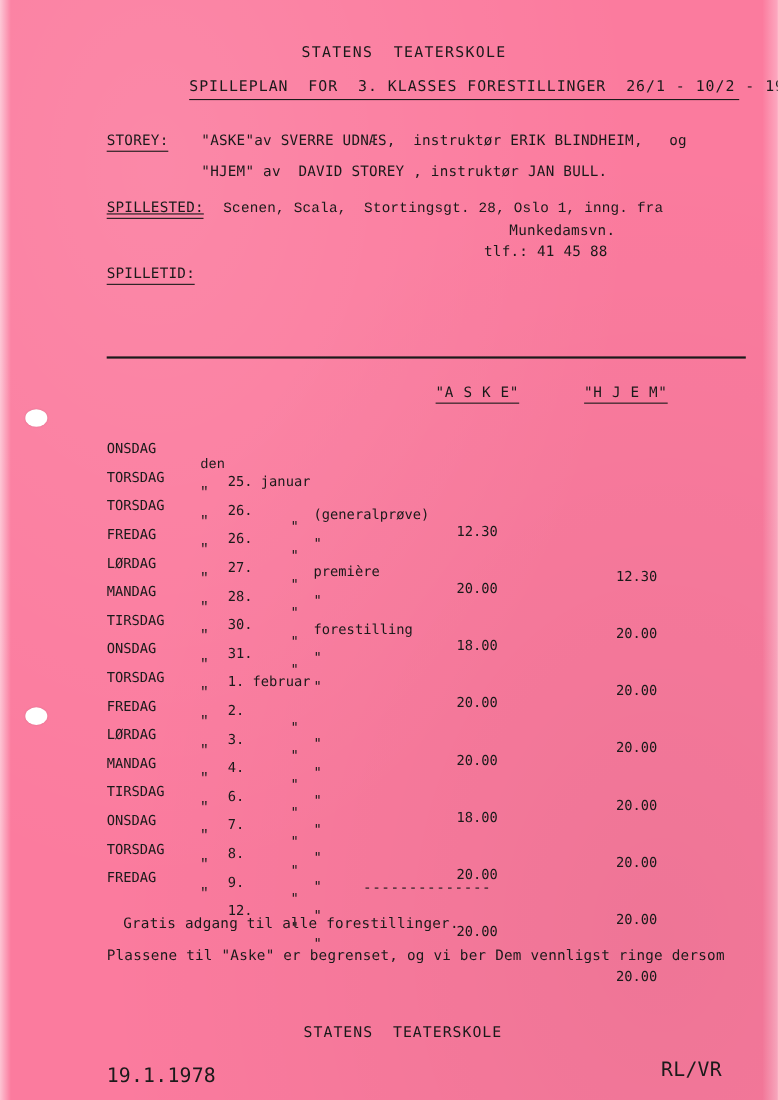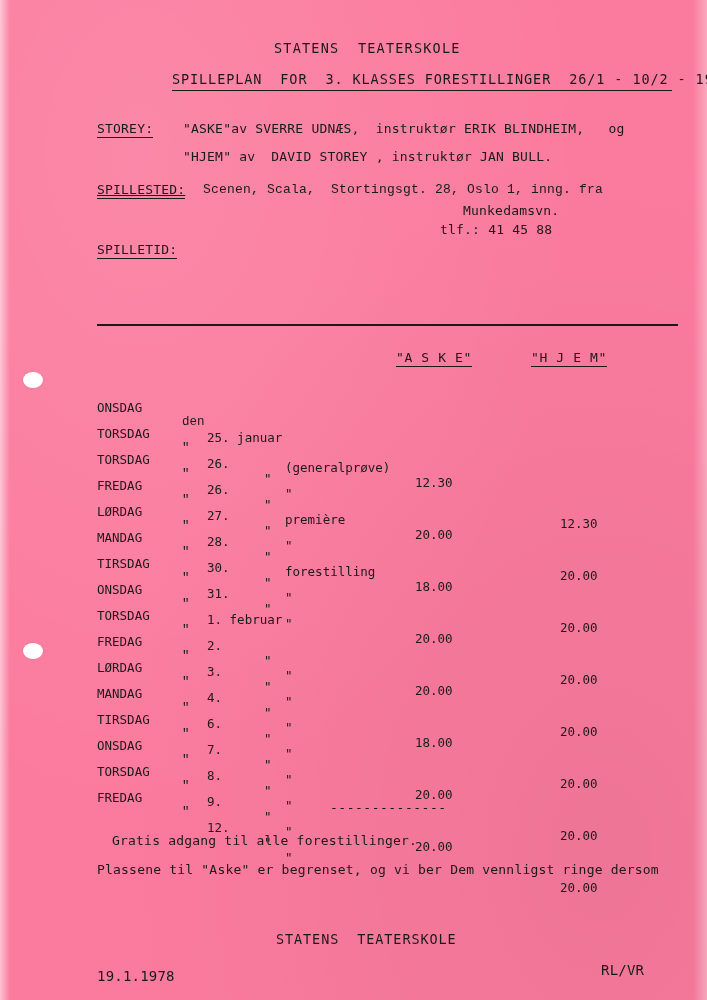--- a/index.html
+++ b/index.html
@@ -61,21 +61,21 @@
     letter-spacing: 1.2px;
   }
   .t-sub {
     font-size: 13.5px;
     letter-spacing: 0.9px;
   }
   .t-body {
     font-size: 13px;
   }
   .t-small {
-    font-size: 14px;
+    font-size: 18px;
   }
   .u {
     border-bottom: 1.4px solid #1a1a1a;
     padding-bottom: 1px;
   }
   .rule {
     position: absolute;
     background: #1a1a1a;
   }
   .rule-sub {

